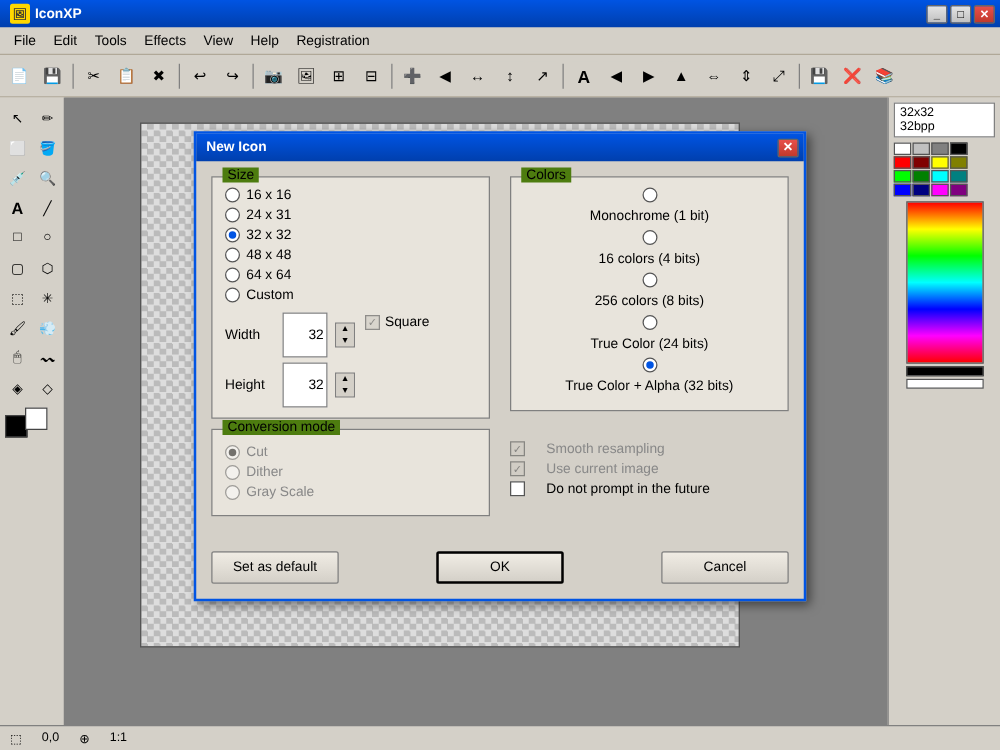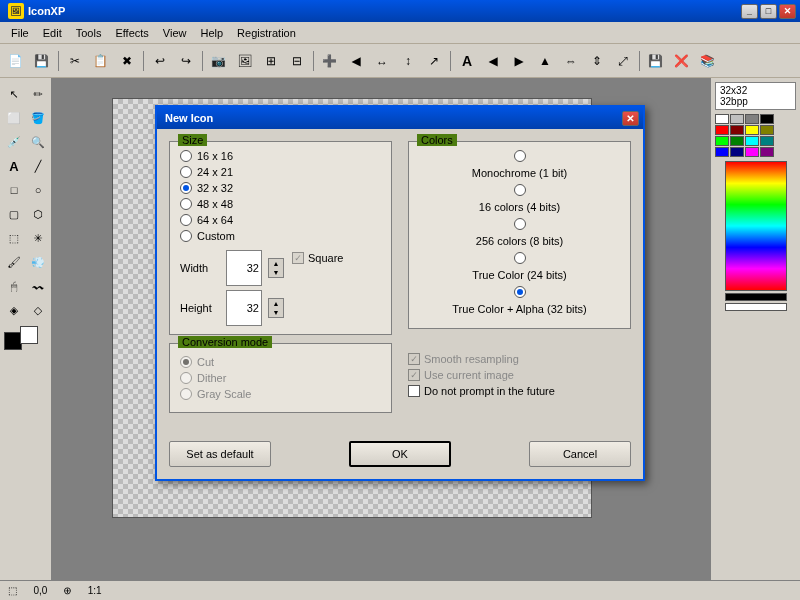--- a/index.html
+++ b/index.html
@@ -313,21 +313,21 @@
       width: 6px;
       height: 6px;
       border-radius: 50%;
       background: #0054e3;
     }
 
     
     .checkbox-item {
       display: flex;
       align-items: center;
-      gap: 4px;
+      gap: 17px;
       margin-bottom: 4px;
       font-size: 11px;
     }
     .checkbox-box {
       width: 12px;
       height: 12px;
       border: 1px solid #555;
       background: white;
       display: flex;
       align-items: center;
@@ -581,21 +581,21 @@
 
         <div class="group-box">
           <span class="group-box-label">Size</span>
 
           <div class="radio-item">
             <div class="radio-btn"></div>
             <span>16 x 16</span>
           </div>
           <div class="radio-item">
             <div class="radio-btn"></div>
-            <span>24 x 21</span>
+            <span>24 x 31</span>
           </div>
           <div class="radio-item">
             <div class="radio-btn checked-blue"></div>
             <span>32 x 32</span>
           </div>
           <div class="radio-item">
             <div class="radio-btn"></div>
             <span>48 x 48</span>
           </div>
           <div class="radio-item">

